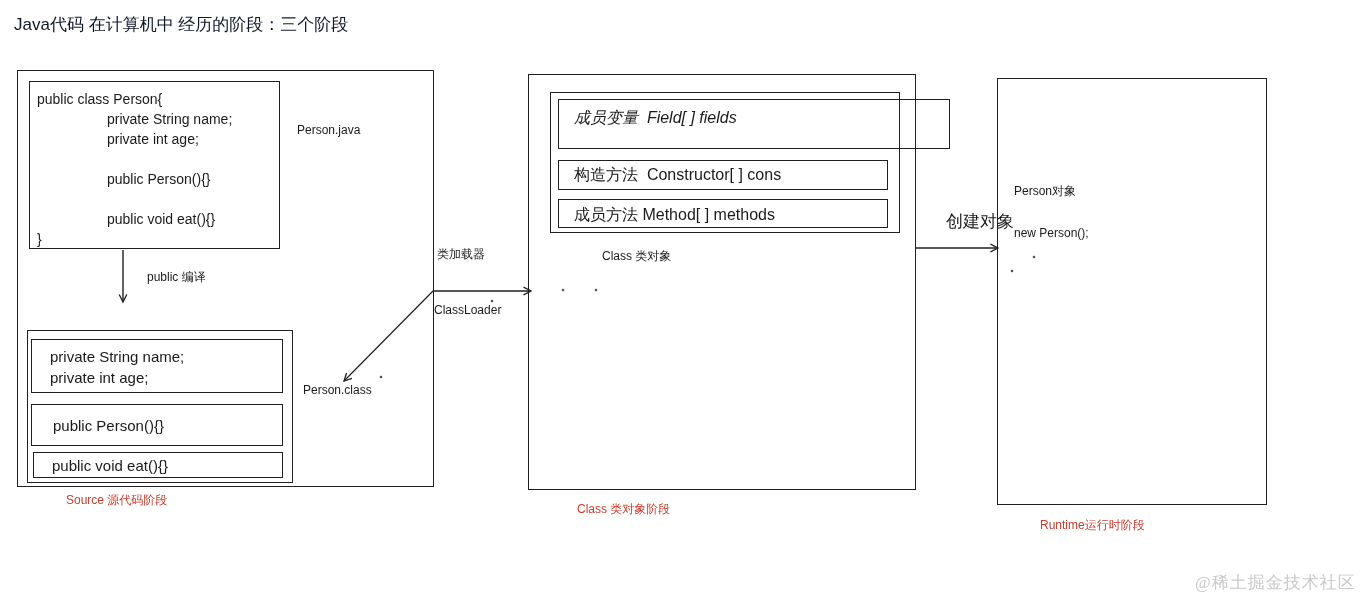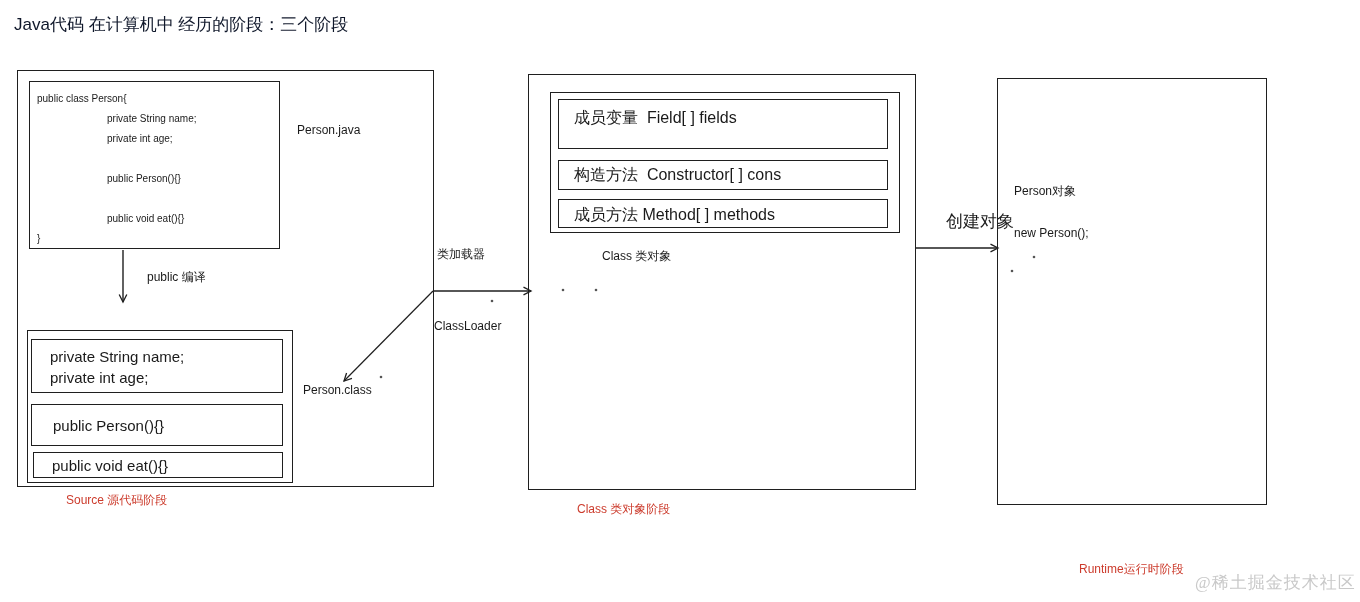--- a/index.html
+++ b/index.html
@@ -27,21 +27,21 @@
   .red{color:#cc3b2c;}
   .title{
     position:absolute;
     left:14px;top:13px;
     font-size:17px;
     color:#0f172a;
     white-space:nowrap;
   }
   .codebox{padding:7px 4px 0 7px;}
   .cl{
-    font-size:10px;
+    font-size:14px;
     line-height:20px;
     height:20px;
     white-space:pre;
   }
   .ind{padding-left:70px;}
   .fieldbox{padding:6px 4px 0 18px;}
   .fl{font-size:15px;line-height:21px;height:21px;white-space:pre;}
   .vcenter{display:flex;align-items:center;}
   .vend{display:flex;align-items:flex-end;}
   .sub-text{font-size:15px;white-space:pre;}
@@ -94,27 +94,27 @@
 
   <div class="box vcenter" style="left:33px;top:452px;width:250px;height:26px;padding-left:18px;">
     <span class="sub-text">public void eat(){}</span>
   </div>
 
   <div class="lbl" style="left:303px;top:384px;">Person.class</div>
 
   <div class="lbl red" style="left:66px;top:494px;">Source 源代码阶段</div>
 
   <div class="lbl" style="left:437px;top:248px;">类加载器</div>
-  <div class="lbl" style="left:434px;top:320px;text-align:center;">ClassLoader</div>
+  <div class="lbl" style="left:434px;top:304px;text-align:center;">ClassLoader</div>
 
   <div class="box" style="left:528px;top:74px;width:388px;height:416px;"></div>
 
   <div class="box" style="left:550px;top:92px;width:350px;height:141px;"></div>
 
-  <div class="box" style="left:558px;top:99px;width:330px;height:50px;padding:8px 4px 12px 15px;">
+  <div class="box" style="left:558px;top:99px;width:392px;height:50px;padding:8px 4px 12px 15px;font-style:italic;">
     <span class="member-text">成员变量  Field[ ] fields</span>
   </div>
 
   <div class="box vcenter" style="left:558px;top:160px;width:330px;height:30px;padding-left:15px;">
     <span class="member-text">构造方法  Constructor[ ] cons</span>
   </div>
 
   <div class="box vend" style="left:558px;top:199px;width:330px;height:29px;padding:0 4px 1px 15px;">
     <span class="member-text">成员方法 Method[ ] methods</span>
   </div>
@@ -123,21 +123,21 @@
 
   <div class="lbl red" style="left:577px;top:503px;">Class 类对象阶段</div>
 
   <div class="lbl" style="left:928px;top:212px;font-size:17px;margin-left:18px;">创建对象</div>
 
   <div class="box" style="left:997px;top:78px;width:270px;height:427px;"></div>
 
   <div class="lbl" style="left:1014px;top:185px;">Person对象</div>
   <div class="lbl" style="left:1014px;top:227px;">new Person();</div>
 
-  <div class="lbl red" style="left:1079px;top:519px;margin-top:44px;">Runtime运行时阶段</div>
+  <div class="lbl red" style="left:1040px;top:519px;">Runtime运行时阶段</div>
 
   <div class="watermark">@稀土掘金技术社区</div>
 
   <svg class="overlay" width="1360" height="602" viewBox="0 0 1360 602">
     <defs>
       <marker id="ah" markerWidth="14" markerHeight="14" refX="8.5" refY="5" orient="auto" markerUnits="userSpaceOnUse">
         <path d="M1,1.2 L8.5,5 L1,8.8" fill="none" stroke="#1f1f1f" stroke-width="1.3"></path>
       </marker>
     </defs>
 

